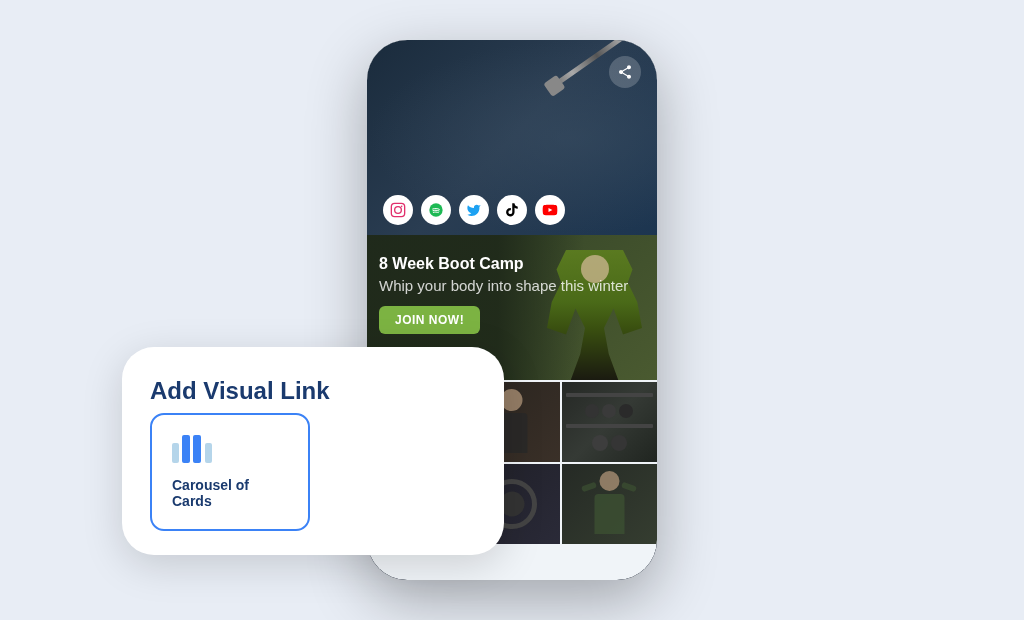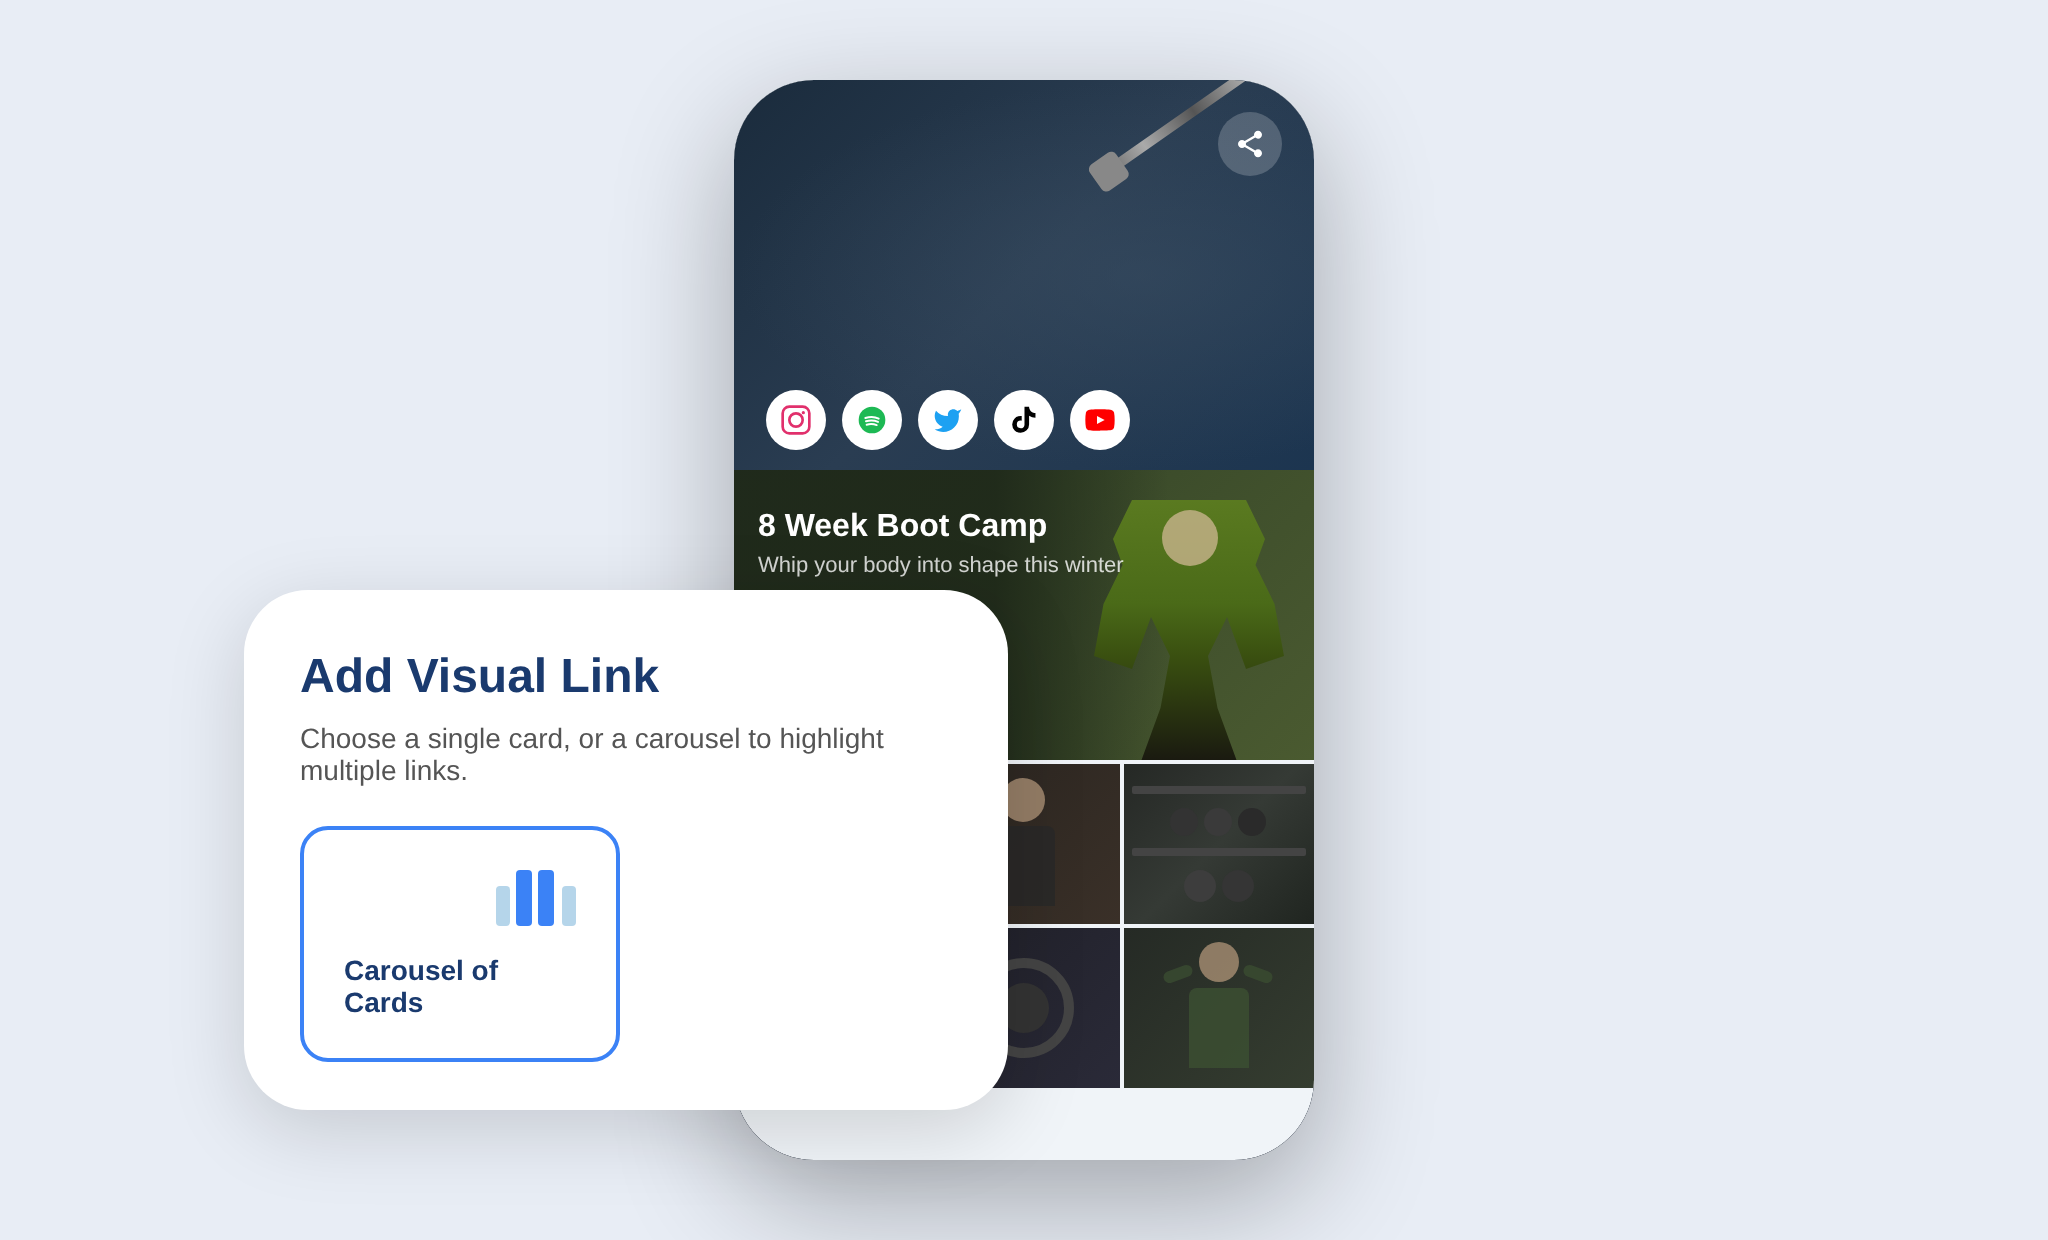--- a/index.html
+++ b/index.html
@@ -182,21 +182,21 @@
     }
 
     .bootcamp-title {
       font-size: 16px;
       font-weight: 700;
       color: white;
       margin-bottom: 4px;
     }
 
     .bootcamp-subtitle {
-      font-size: 11px;
+      font-size: 15px;
       color: rgba(255,255,255,0.8);
       margin-bottom: 12px;
     }
 
     .join-btn {
       background: #7cb342;
       color: white;
       border: none;
       padding: 7px 16px;
       border-radius: 6px;
@@ -246,21 +246,21 @@
       color: #555;
       margin-bottom: 20px;
     }
 
     .carousel-card {
       border: 2px solid #3b82f6;
       border-radius: 14px;
       padding: 20px;
       display: flex;
       flex-direction: column;
-      align-items: flex-end;
+      align-items: flex-start;
       gap: 10px;
       background: white;
       cursor: pointer;
       width: 160px;
     }
 
     .carousel-icon {
       color: #3b82f6;
       font-size: 28px;
       display: flex;
@@ -411,21 +411,20 @@
             <div style="position:absolute;top:15px;right:0;width:15px;height:6px;background:rgba(60,80,50,0.7);border-radius:10px;transform:rotate(20deg);"></div>
           </div>
         </div>
       </div>
 
     </div>
   </div>
 
   <div class="add-visual-panel">
     <div class="panel-title">Add Visual Link</div>
-    <div class="panel-subtitle">Choose a single card, or a carousel to highlight multiple links.</div>
 
     <div class="carousel-card">
 
       <div class="carousel-icon">
         <svg width="40" height="32" viewBox="0 0 40 32" fill="none" xmlns="http://www.w3.org/2000/svg">
 
           <rect x="0" y="8" width="7" height="20" rx="2" fill="#6bacd6" opacity="0.5"></rect>
 
           <rect x="10" y="0" width="8" height="28" rx="2" fill="#3b82f6"></rect>
 

